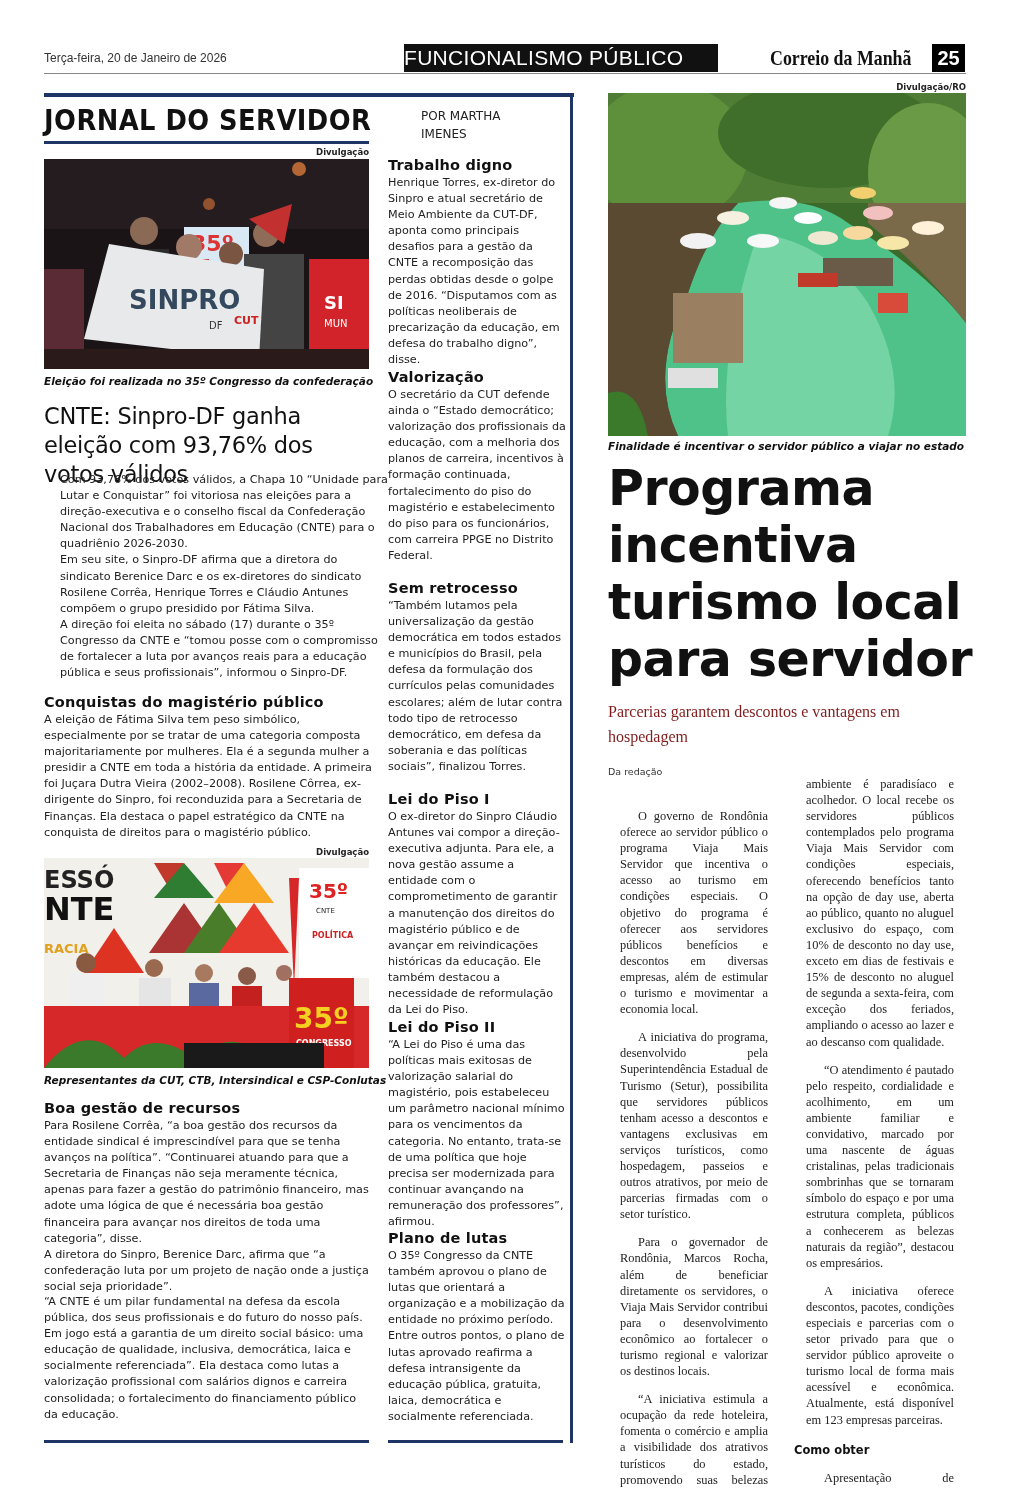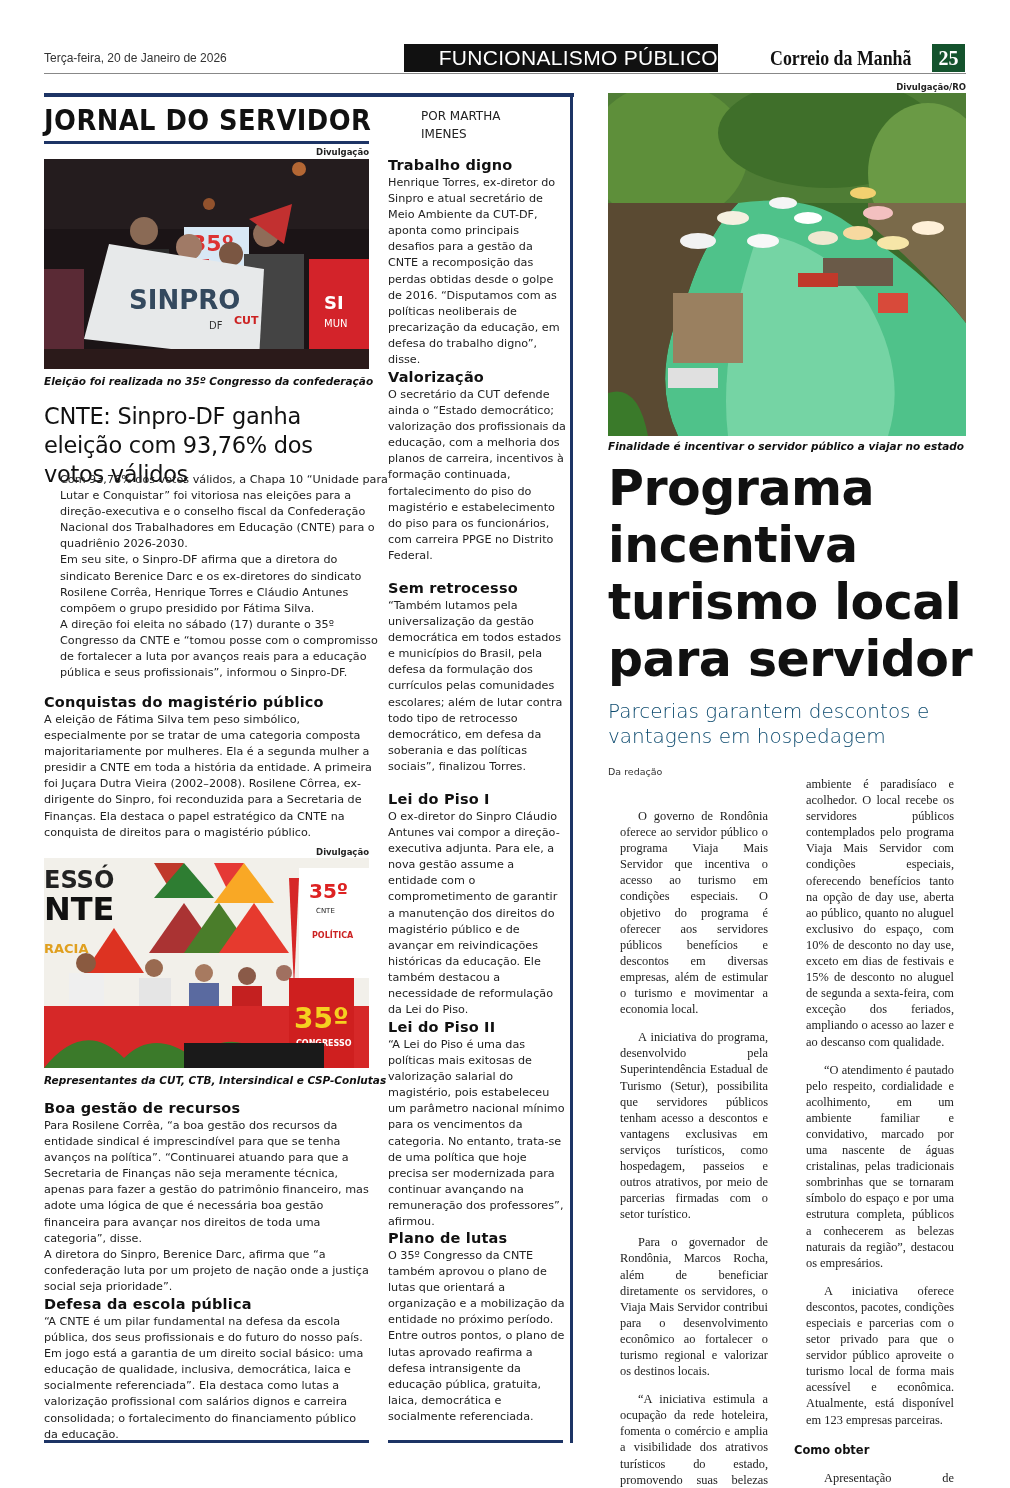--- a/index.html
+++ b/index.html
@@ -2,24 +2,24 @@
 <html><head>
 <meta charset="utf-8">
 <style>
   * { margin:0; padding:0; box-sizing:border-box; }
   html, body { width:1010px; height:1488px; background:#fff; overflow:hidden; }
   body { position:relative; font-family:"DejaVu Sans", sans-serif; color:#1a1a1a; }
 
   
   .masthead-date { position:absolute; left:44px; top:51px; font-size:12px; color:#333; font-family:"Liberation Sans", sans-serif; }
   .masthead-section { position:absolute; left:404px; top:44px; width:314px; height:28px; background:#111; color:#fff;
-    font-family:"Liberation Sans", sans-serif; font-size:21px; font-weight:400; text-align:right; line-height:28px; letter-spacing:0.3px; }
+    font-family:"Liberation Sans", sans-serif; font-size:21px; font-weight:400; text-align:left; line-height:28px; letter-spacing:0.3px; }
   .masthead-brand { position:absolute; left:770px; top:46px; font-family:"Liberation Serif", serif; font-weight:bold; font-size:21px; color:#111; transform:scaleX(0.85); transform-origin:left; }
-  .masthead-page { position:absolute; left:932px; top:44px; width:33px; height:28px; background:#14532d; color:#fff;
-    font-family:Liberation Serif, serif; font-weight:bold; font-size:20px; text-align:center; line-height:28px; }
+  .masthead-page { position:absolute; left:932px; top:44px; width:33px; height:28px; background:#000000; color:#fff;
+    font-family:Liberation Sans, sans-serif; font-weight:bold; font-size:20px; text-align:center; line-height:28px; }
   .masthead-rule { position:absolute; left:44px; top:73px; width:922px; height:1px; background:#888; }
 
   
   .frame-top { position:absolute; left:44px; top:93px; width:530px; height:4px; background:#1d3465; }
   .frame-right { position:absolute; left:570px; top:93px; width:3px; height:1350px; background:#1d3465; }
   .col-title-rule { position:absolute; left:44px; top:141px; width:325px; height:3px; background:#1d3465; }
   .col-bottom-rule-1 { position:absolute; left:44px; top:1440px; width:325px; height:3px; background:#1d3465; }
   .col-bottom-rule-2 { position:absolute; left:388px; top:1440px; width:175px; height:3px; background:#1d3465; }
 
   .section-title { position:absolute; left:44px; top:104px; font-family:"DejaVu Sans", sans-serif; font-weight:bold; font-size:28px; letter-spacing:0.5px; color:#111; transform:scaleX(0.92); transform-origin:left; }
@@ -32,21 +32,21 @@
   .headline { position:absolute; left:44px; top:402px; width:335px; font-size:22.5px; line-height:29px; color:#111; letter-spacing:-0.3px; }
   .body-l { position:absolute; font-size:11.2px; line-height:16.1px; color:#222; }
   .subhead { font-size:14.5px; font-weight:bold; color:#111; line-height:20px; letter-spacing:0.2px; }
   .body-l p { margin:0; }
 
   .mid-col { position:absolute; left:388px; width:178px; font-size:11.2px; line-height:16.1px; color:#222; }
   .mid-col .subhead { margin-top:0; }
 
   
   .big-head { position:absolute; left:608px; top:460px; width:380px; font-size:49px; line-height:57px; font-weight:bold; color:#111; letter-spacing:-0.5px; }
-  .deck { position:absolute; left:608px; top:699px; width:370px; font-size:20px; line-height:25px; color:#0c4a6e; font-weight:300; }
+  .deck { position:absolute; left:608px; top:699px; width:370px; font-size:16px; line-height:25px; color:#7f1d1d; font-weight:300;font-family:Liberation Serif, serif; }
   .author { position:absolute; left:608px; top:766px; font-size:9.5px; color:#333; }
   .serif-col { position:absolute; font-family:"Liberation Serif", serif; font-size:12.4px; line-height:16.1px; color:#222; text-align:justify; hyphens:auto; }
   .serif-col p { text-indent:18px; margin:12px; }
   .serif-col p.noind { text-indent:0; }
   .como { font-family:"DejaVu Sans", sans-serif; font-weight:bold; font-size:11.5px; color:#111; margin-top:14px; margin-bottom:2px; }
 </style>
 </head>
 <body>
 
 <div class="masthead-date">Terça-feira, 20 de Janeiro de 2026</div>
@@ -144,21 +144,20 @@
 </div>
 <div class="caption" style="left:44px; top:1074px;">Representantes da CUT, CTB, Intersindical e CSP-Conlutas</div>
 
 <div class="body-l" style="left:44px; top:1098px; width:328px;">
   <div class="subhead">Boa gestão de recursos</div>
   <p>Para Rosilene Corrêa, “a boa gestão dos recursos da entidade sindical é imprescindível para que se tenha avanços na política”. “Continuarei atuando para que a Secretaria de Finanças não seja meramente técnica, apenas para fazer a gestão do patrimônio financeiro, mas adote uma lógica de que é necessária boa gestão financeira para avançar nos direitos de toda uma categoria”, disse.</p>
   <p>A diretora do Sinpro, Berenice Darc,  afirma que “a confederação luta por um projeto de nação onde a justiça social seja prioridade”.</p>
 </div>
 
 <div class="body-l" style="left:44px; top:1294px; width:328px;">
-  <div class="subhead">Defesa da escola pública</div>
   <p>“A CNTE é um pilar fundamental na defesa da escola pública, dos seus profissionais e do futuro do nosso país. Em jogo está a garantia de um direito social básico: uma educação de qualidade, inclusiva, democrática, laica e socialmente referenciada”. Ela destaca como lutas a valorização profissional com salários dignos e carreira consolidada; o fortalecimento do financiamento público da educação.</p>
 </div>
 <div class="col-bottom-rule-1"></div>
 
 <div class="mid-col" style="top:155px;">
   <div class="subhead">Trabalho digno</div>
   <p>Henrique Torres, ex-diretor do Sinpro e atual secretário de Meio Ambiente da CUT-DF, aponta como principais desafios para a gestão da CNTE a recomposição das perdas obtidas desde o golpe de 2016. “Disputamos com as políticas neoliberais de precarização da educação, em defesa do trabalho digno”, disse.</p>
 </div>
 <div class="mid-col" style="top:367px;">
   <div class="subhead">Valorização</div>

